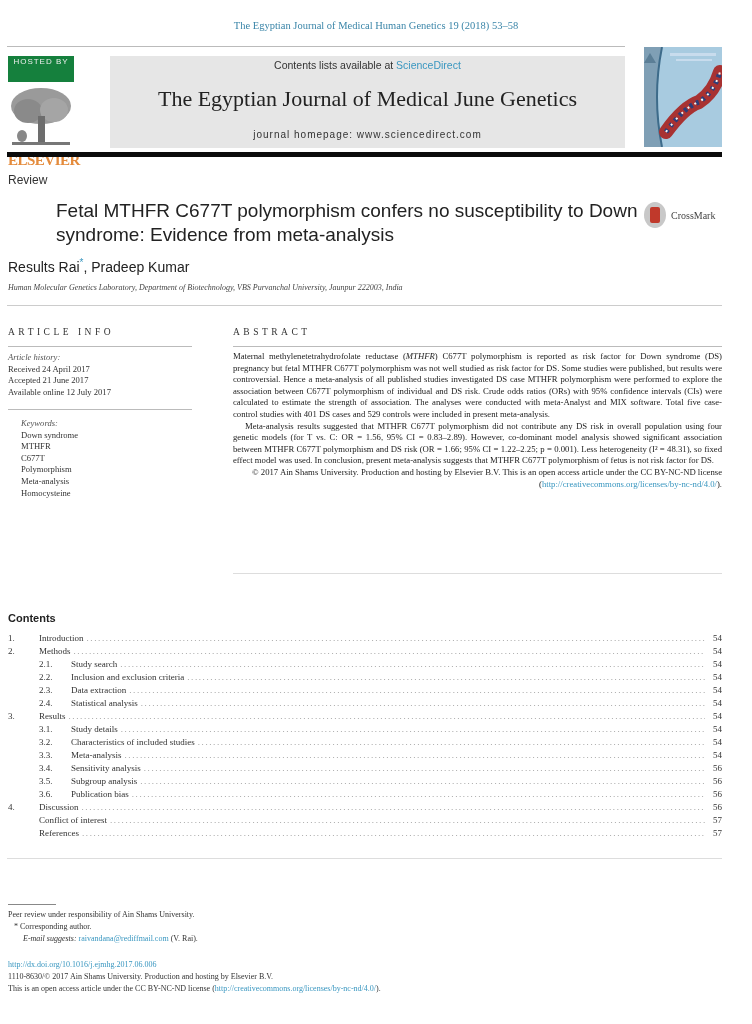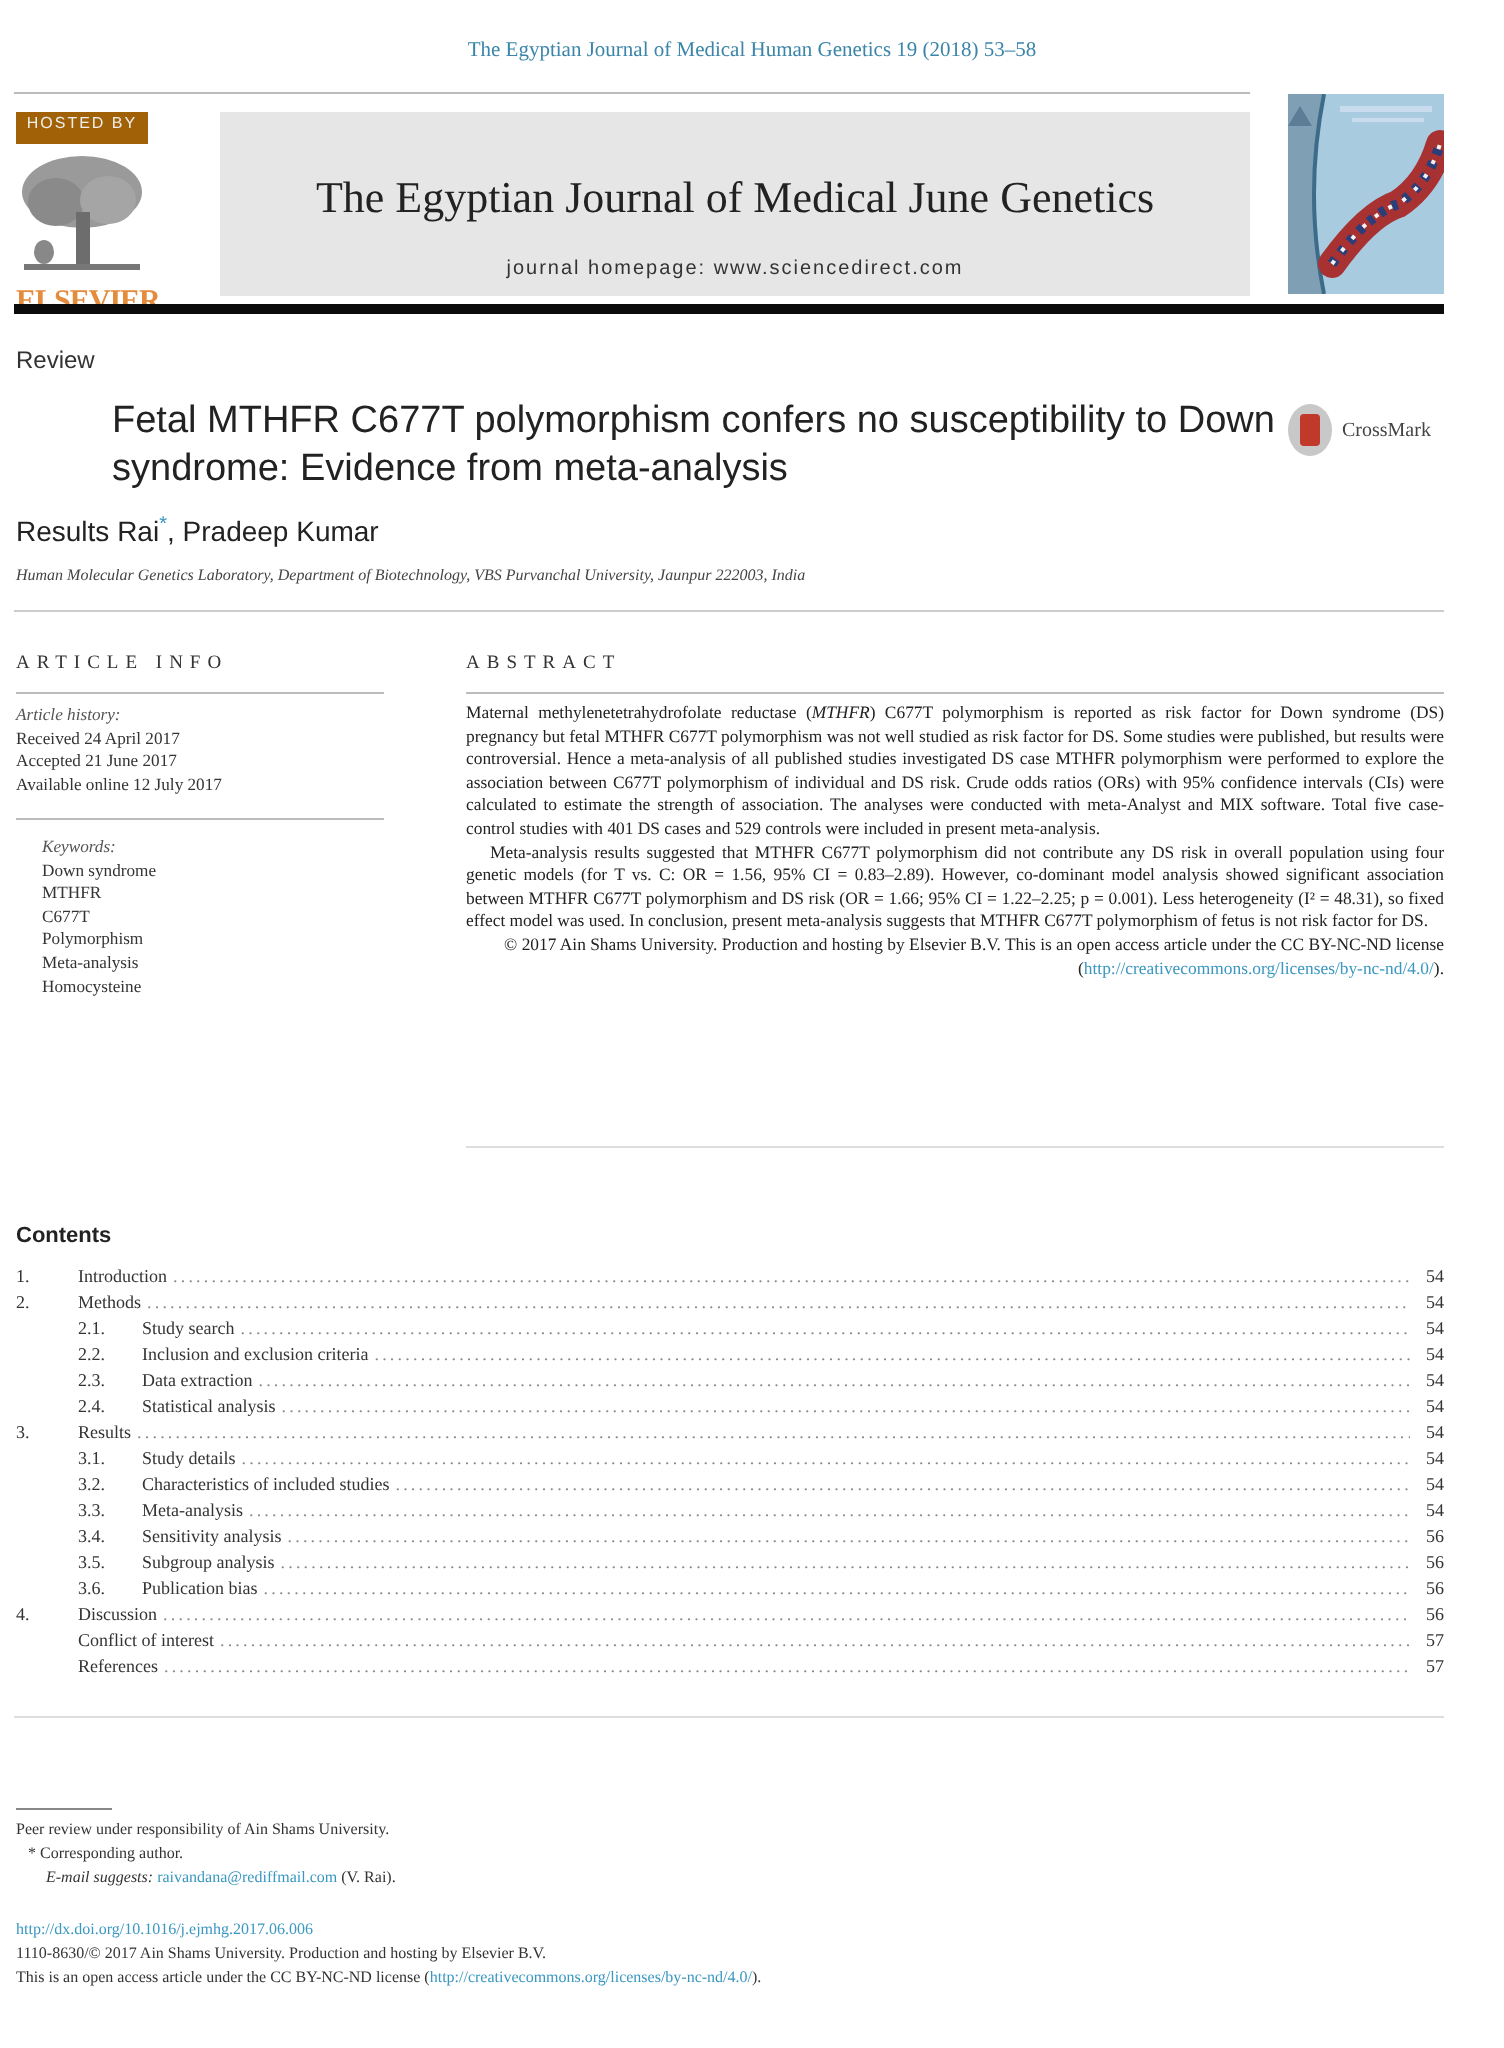--- a/index.html
+++ b/index.html
@@ -5,21 +5,21 @@
   * { box-sizing: border-box; margin: 0; padding: 0; }
   html, body { width: 752px; height: 1024px; background: #ffffff; overflow: hidden; }
   body { font-family: "Liberation Sans", sans-serif; color: #222; position: relative; }
 
   .top-cite { position: absolute; top: 20px; left: 0; width: 752px; text-align: center;
     font-family: "Liberation Serif", serif; font-size: 10.5px; color: #3a85a8; }
 
   .hdr-rule { position: absolute; left: 7px; width: 618px; height: 1px; background: #bbb; top: 46px; }
 
   .elsevier { position: absolute; left: 8px; top: 56px; width: 68px; height: 92px; }
-  .hosted-by { width: 66px; height: 16px; background: #a16207; color: #eee; font-size: 8px;
+  .hosted-by { width: 66px; height: 26px; background: #15803d; color: #eee; font-size: 8px;
     letter-spacing: 1px; text-align: center; line-height: 11px; }
   .tree { width: 66px; height: 62px; margin-top: 4px; }
   .elsevier-word { font-family: "Liberation Serif", serif; color: #e48b3c; font-size: 15px; font-weight: bold;
     letter-spacing: -0.5px; margin-top: 0px; }
 
   .masthead { position: absolute; left: 110px; top: 56px; width: 515px; height: 92px; background: #e6e6e6; }
   .contents-line { position: absolute; top: 3px; width: 100%; text-align: center; font-size: 10.5px; color: #333; }
   .contents-line .sd { color: #3a97c0; }
   .journal-name { position: absolute; top: 30px; width: 100%; text-align: center; font-family: "Liberation Serif", serif;
     font-size: 22px; color: #222; }
@@ -87,20 +87,23 @@
     <ellipse cx="20" cy="25" rx="14" ry="12" fill="#8a8a8a"></ellipse>
     <ellipse cx="46" cy="24" rx="14" ry="12" fill="#a5a5a5"></ellipse>
     <rect x="30" y="30" width="7" height="28" fill="#6d6d6d"></rect>
     <rect x="4" y="56" width="58" height="3" fill="#777"></rect>
     <ellipse cx="14" cy="50" rx="5" ry="6" fill="#888"></ellipse>
   </svg>
   <div class="elsevier-word">ELSEVIER</div>
 </div>
 
 <div class="masthead">
+  <div class="contents-line">
+    <span>Contents lists available at </span><span class="sd">ScienceDirect</span>
+  </div>
   <div class="journal-name">The Egyptian Journal of Medical June Genetics</div>
   <div class="homepage">journal homepage: www.sciencedirect.com</div>
 </div>
 
 <div class="cover">
   <svg viewBox="0 0 78 100">
     <rect width="78" height="100" fill="#a8cbe0"></rect>
     <path d="M0 0 L18 0 Q8 50 18 100 L0 100 Z" fill="#7f9fb5"></path>
     <path d="M18 0 Q8 50 18 100" stroke="#3d6b8a" stroke-width="2" fill="none"></path>
     <polygon points="6,6 12,16 0,16" fill="#5b7e96"></polygon>

